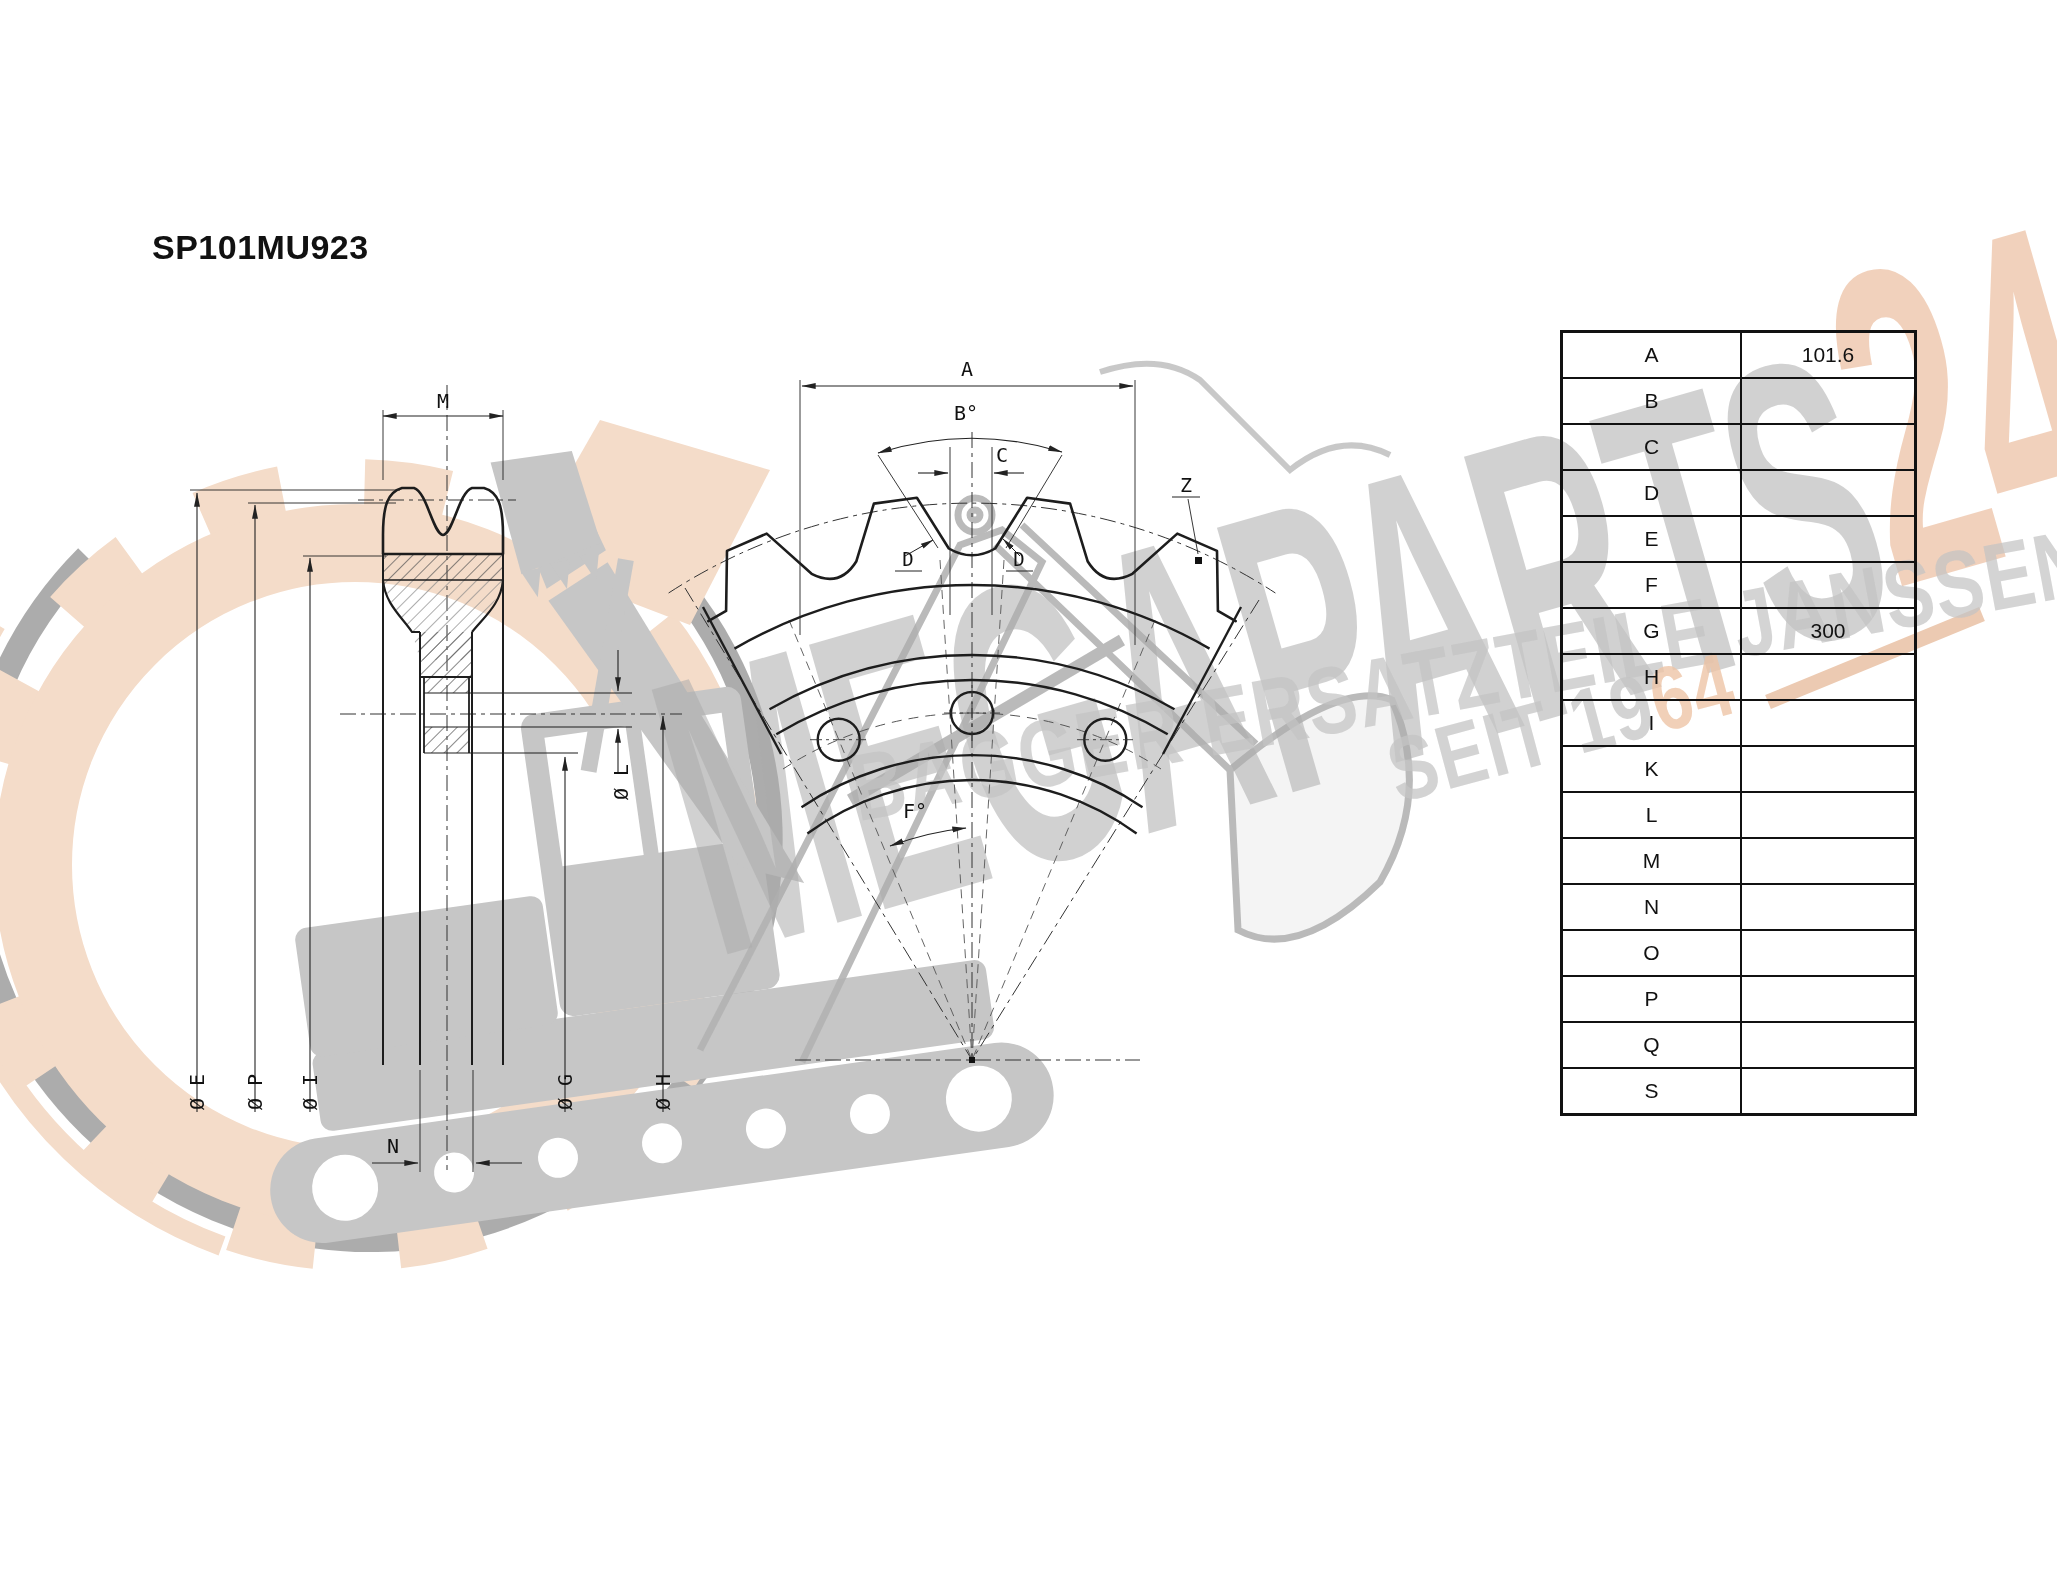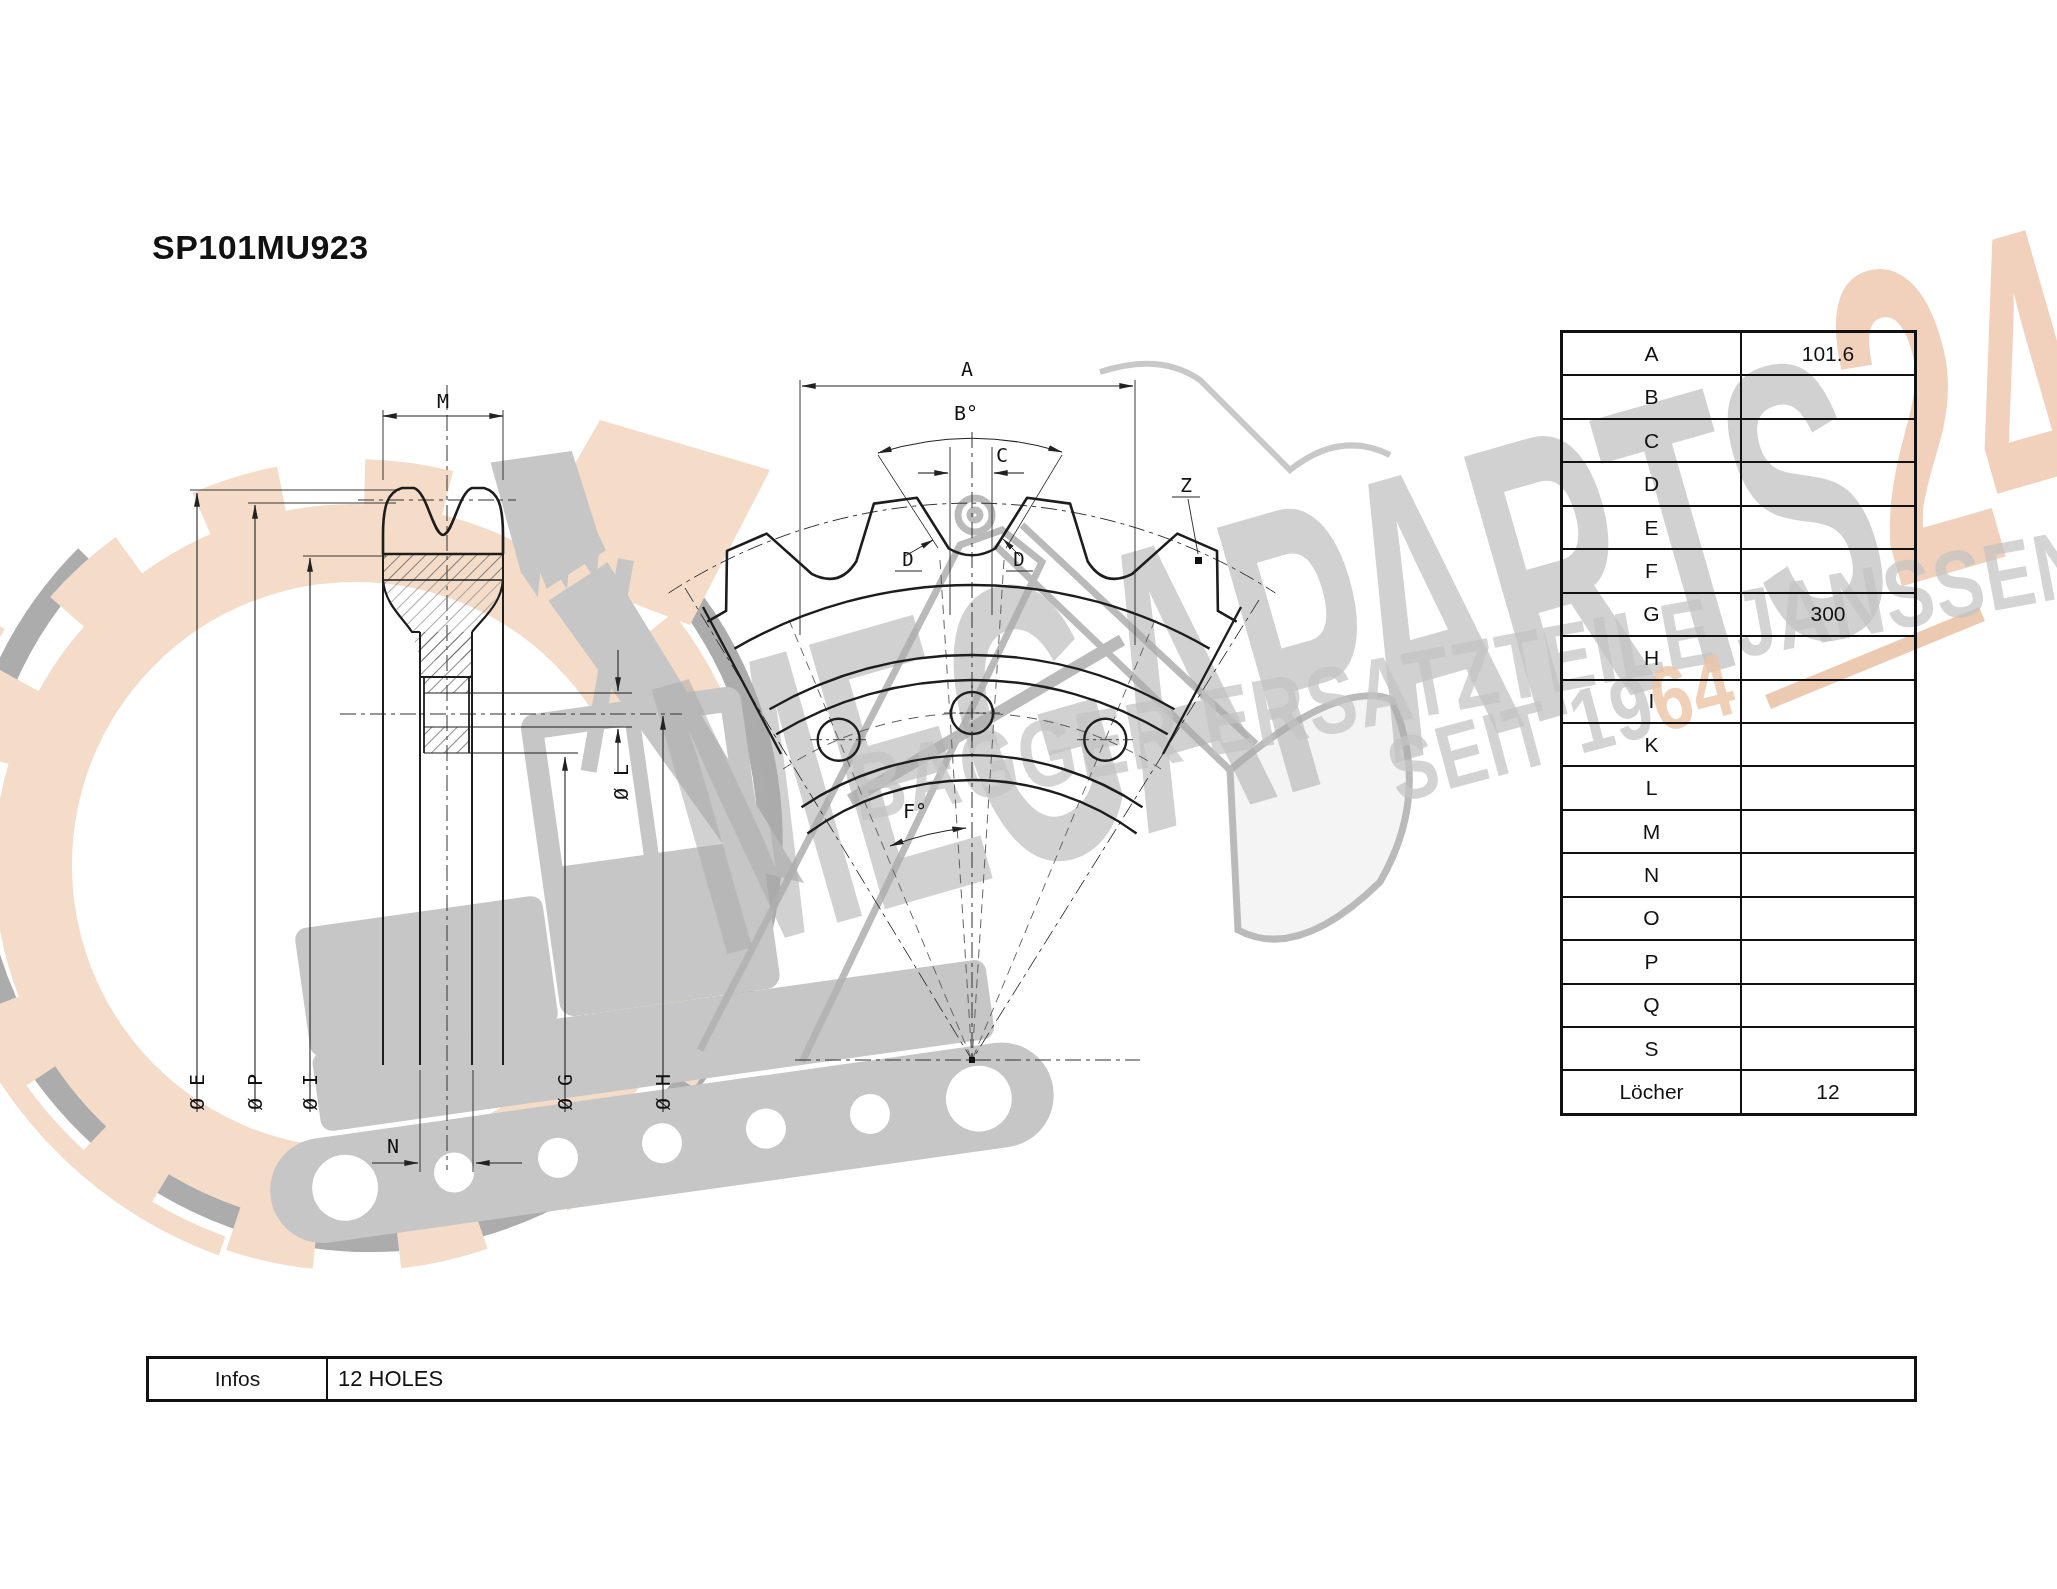--- a/index.html
+++ b/index.html
@@ -311,25 +311,17 @@
           <td class="val"></td>
         </tr>
         <tr>
           <td class="lab">Q</td>
           <td class="val"></td>
         </tr>
         <tr>
           <td class="lab">S</td>
           <td class="val"></td>
         </tr>
-        <tr>
-          <td class="lab">Löcher</td>
-          <td class="val">12</td>
-        </tr>
       </tbody>
   </table>
 
-  <div id="infobar">
-    <div class="cell-label">Infos</div>
-    <div class="cell-value">12 HOLES</div>
-  </div>
 
 </div>
 
 </body></html>

